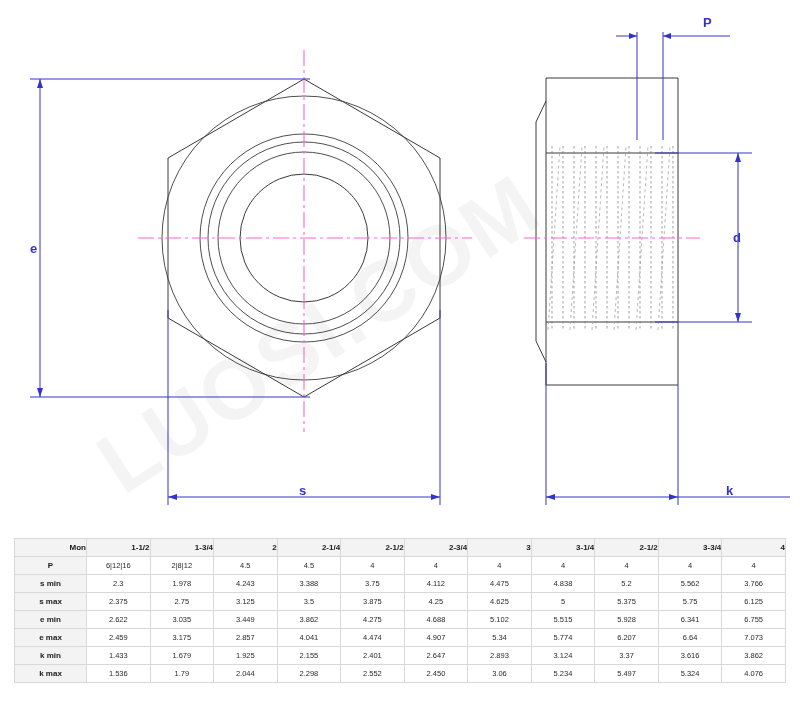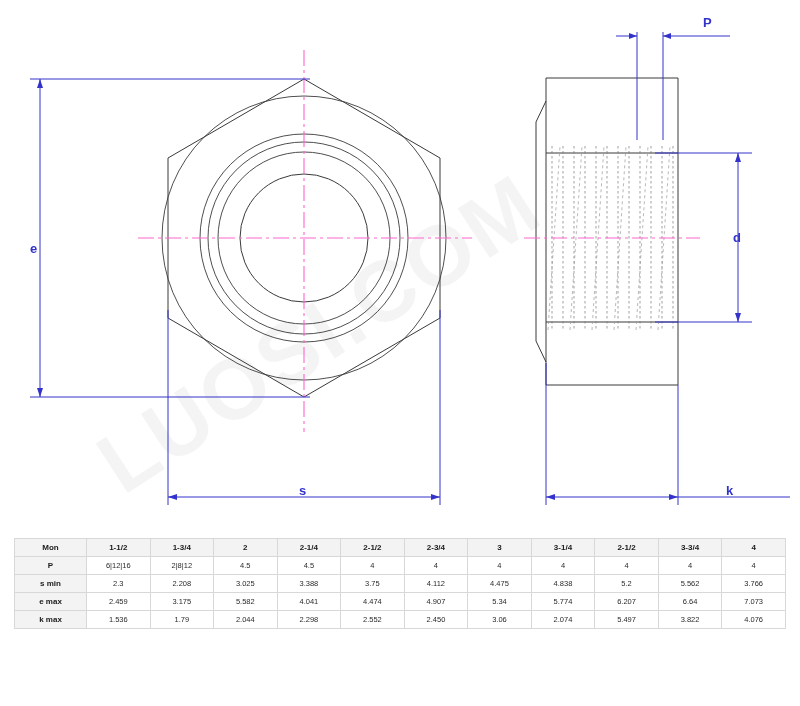--- a/index.html
+++ b/index.html
@@ -62,20 +62,21 @@
     font-family: "Liberation Sans", sans-serif;
     padding: 0;
     overflow: hidden;
     white-space: nowrap;
   }
   table.spec thead th {
     background: #f3f3f3;
     font-weight: bold;
     font-size: 8px;
     color: #1a1a1a;
+    text-align: right;
   }
   table.spec tbody th {
     background: #f3f3f3;
     font-weight: bold;
     font-size: 8px;
     color: #1a1a1a;
   }
   table.spec col.rowhead { width: 72px; }
 
   .wm {
@@ -236,54 +237,96 @@
           <td>4</td>
           <td>4</td>
           <td>4</td>
           <td>4</td>
           <td>4</td>
           <td>4</td>
         </tr>
         <tr>
           <th>s min</th>
           <td>2.3</td>
-          <td>2.208</td>
-          <td>3.025</td>
+          <td>1.978</td>
+          <td>4.243</td>
           <td>3.388</td>
           <td>3.75</td>
           <td>4.112</td>
           <td>4.475</td>
           <td>4.838</td>
           <td>5.2</td>
           <td>5.562</td>
           <td>3.766</td>
         </tr>
         <tr>
+          <th>s max</th>
+          <td>2.375</td>
+          <td>2.75</td>
+          <td>3.125</td>
+          <td>3.5</td>
+          <td>3.875</td>
+          <td>4.25</td>
+          <td>4.625</td>
+          <td>5</td>
+          <td>5.375</td>
+          <td>5.75</td>
+          <td>6.125</td>
+        </tr>
+        <tr>
+          <th>e min</th>
+          <td>2.622</td>
+          <td>3.035</td>
+          <td>3.449</td>
+          <td>3.862</td>
+          <td>4.275</td>
+          <td>4.688</td>
+          <td>5.102</td>
+          <td>5.515</td>
+          <td>5.928</td>
+          <td>6.341</td>
+          <td>6.755</td>
+        </tr>
+        <tr>
           <th>e max</th>
           <td>2.459</td>
           <td>3.175</td>
-          <td>5.582</td>
+          <td>2.857</td>
           <td>4.041</td>
           <td>4.474</td>
           <td>4.907</td>
           <td>5.34</td>
           <td>5.774</td>
           <td>6.207</td>
           <td>6.64</td>
           <td>7.073</td>
         </tr>
         <tr>
+          <th>k min</th>
+          <td>1.433</td>
+          <td>1.679</td>
+          <td>1.925</td>
+          <td>2.155</td>
+          <td>2.401</td>
+          <td>2.647</td>
+          <td>2.893</td>
+          <td>3.124</td>
+          <td>3.37</td>
+          <td>3.616</td>
+          <td>3.862</td>
+        </tr>
+        <tr>
           <th>k max</th>
           <td>1.536</td>
           <td>1.79</td>
           <td>2.044</td>
           <td>2.298</td>
           <td>2.552</td>
           <td>2.450</td>
           <td>3.06</td>
-          <td>2.074</td>
+          <td>5.234</td>
           <td>5.497</td>
-          <td>3.822</td>
+          <td>5.324</td>
           <td>4.076</td>
         </tr>
       </tbody>
   </table>
 </div>
 
 </body></html>

